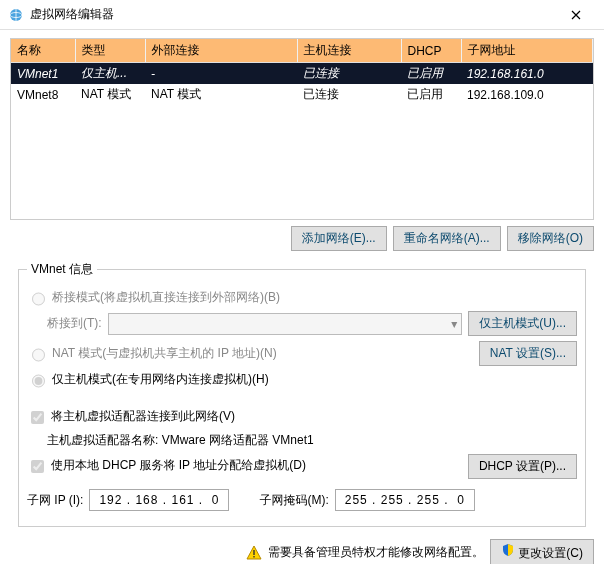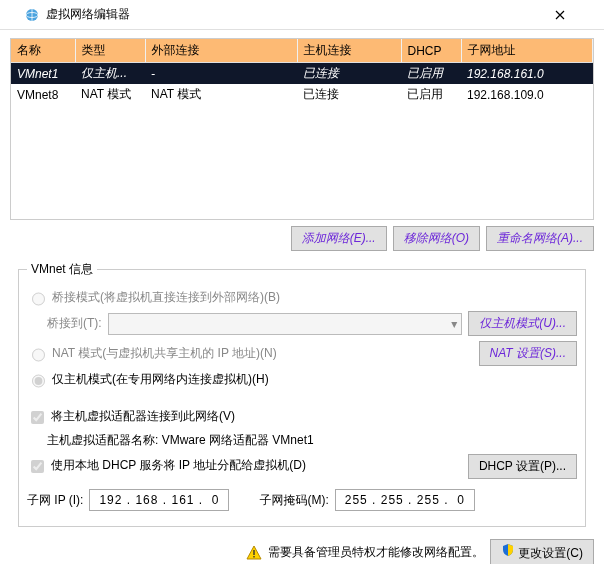--- a/index.html
+++ b/index.html
@@ -1,29 +1,29 @@
 <!DOCTYPE html>
 <html><head>
 <meta charset="utf-8">
 <style>
 * { box-sizing: border-box; font-family: "Microsoft YaHei", Tahoma, sans-serif; font-size: 12px; }
 body { margin: 0; background: #fff; width: 604px; height: 564px; overflow: hidden; }
-.titlebar { height: 30px; display: flex; align-items: center; padding: 0 24px; border-bottom: 1px solid #e0e0e0; }
+.titlebar { height: 30px; display: flex; align-items: center; padding: 0 8px; border-bottom: 1px solid #e0e0e0; }
 .titlebar .icon { width: 16px; height: 16px; margin-right: 6px; display: inline-flex; }
 .titlebar .title { flex: 1; }
 .titlebar .close { width: 40px; height: 28px; display: flex; align-items: center; justify-content: center; font-size: 14px; }
 .body { padding: 8px 10px 10px 10px; }
 .tablewrap { border: 1px solid #ccc; height: 182px; background:#fff; }
 table { width: 100%; border-collapse: collapse; }
 th { text-align: left; font-weight: normal; padding: 3px 6px; border-bottom: 1px solid #e0e0e0; border-right: 1px solid #f0f0f0; background:#fdba74;}
 td { padding: 2px 6px; white-space: nowrap; }
 tr.sel td { background: #0f172a; color: #fff; font-style: italic; }
 .rowbtns { display: flex; justify-content: flex-end; gap: 6px; margin: 6px 0 10px 0; }
 button, .btn { background: #e1e1e1; border: 1px solid #aaa; padding: 3px 10px; min-height: 22px; cursor: default; }
-button[disabled] { color: #6d28d9; font-style: italic; }
+button[disabled] { color: #0c4a6e; }
 fieldset { border: 1px solid #ccc; padding: 6px 8px 10px 8px; margin: 8px; }
 legend { padding: 0 4px; }
 .row { display: flex; align-items: center; margin: 5px 0; gap: 6px; }
 .row label { display: flex; gap: 4px; }
 .indent { margin-left: 20px; }
 .select { flex:1; height: 22px; border:1px solid #bbb; background:#f5f5f5; display:flex; align-items:center; padding:0 4px; color:#888;}
 .select .chev { margin-left:auto; }
 .spacergap { height: 10px; }
 input[type=text] { border:1px solid #aaa; height:22px; padding:0 6px; text-align:center;}
 .ipinput { width: 140px; letter-spacing: 1px; }
@@ -82,22 +82,22 @@
             <td>已连接</td>
             <td>已启用</td>
             <td>192.168.109.0</td>
           </tr>
         </tbody>
     </table>
   </div>
 
   <div class="rowbtns">
     <button disabled="">添加网络(E)...</button>
+    <button disabled="">重命名网络(A)...</button>
     <button disabled="">移除网络(O)</button>
-    <button disabled="">重命名网络(A)...</button>
   </div>
 
   <fieldset>
     <legend>VMnet 信息</legend>
 
     <div class="row">
       <label>
           <input type="radio" name="m" disabled="" style="">
           <span class="disabled-text">桥接模式(将虚拟机直接连接到外部网络)(B)</span>
         </label>

